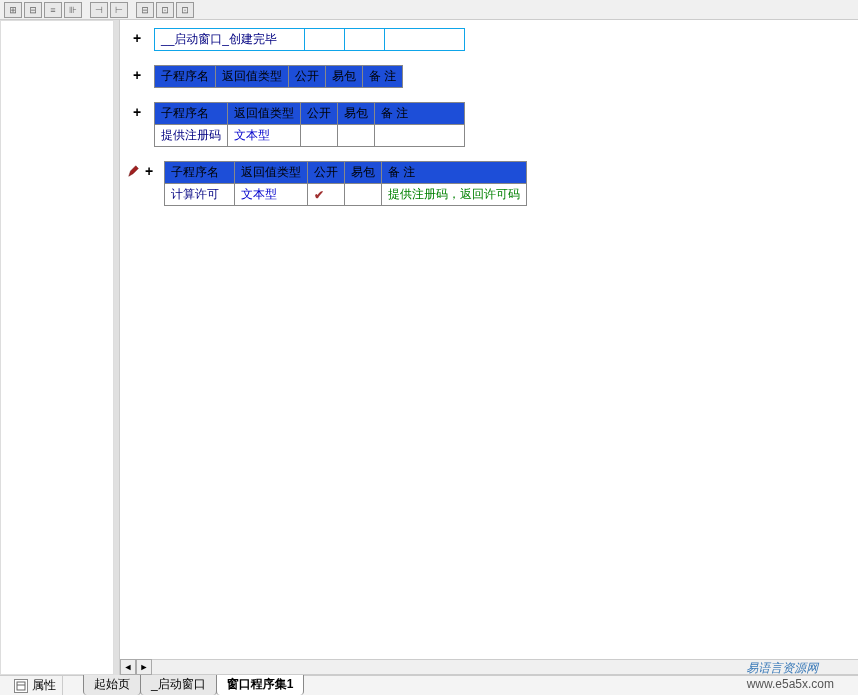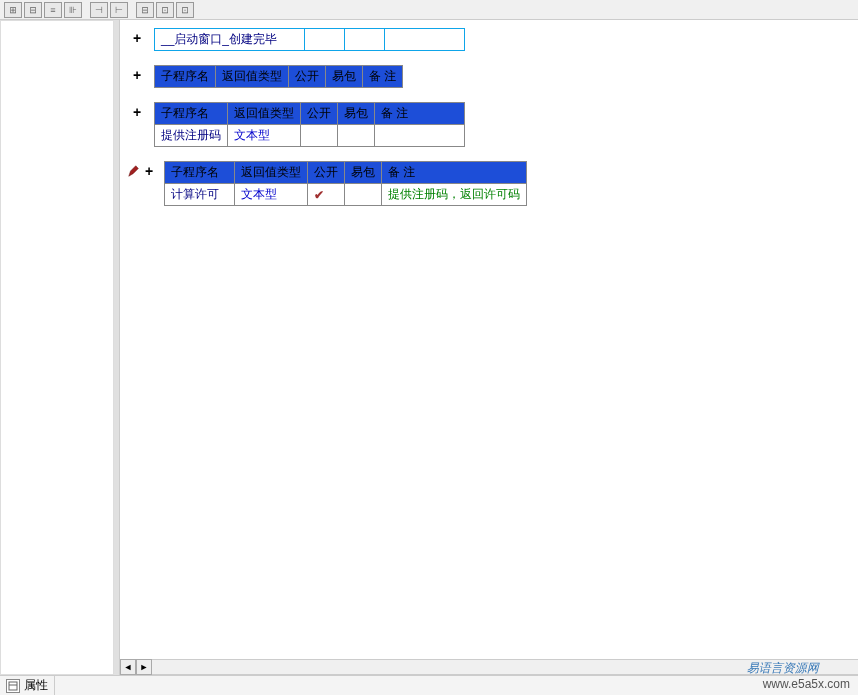--- a/index.html
+++ b/index.html
@@ -158,20 +158,21 @@
   background: #f0f0f0;
   border-top: 1px solid #ccc;
   border-bottom: 1px solid #ccc;
 }
 .bottom-bar {
   height: 20px;
   display: flex;
   align-items: center;
   border-top: 1px solid #ccc;
   background: #f4f4f4;
+  padding-left: 8px;
 }
 .prop-section {
   display: flex;
   align-items: center;
   padding: 0 6px;
   border-right: 1px solid #ccc;
   height: 100%;
 }
 .prop-icon {
   width: 14px;
@@ -198,23 +199,23 @@
   border-radius: 0 0 4px 4px;
   font-size: 12px;
   cursor: pointer;
 }
 .tab.active {
   background: #fff;
   font-weight: bold;
 }
 .watermark {
   position: absolute;
-  right: 8px;
+  right: 24px;
   bottom: 4px;
-  text-align: left;
+  text-align: center;
   font-size: 12px;
   pointer-events: none;
 }
 .watermark .line1 { color: #3a7ab8; font-family: KaiTi, serif; font-style: italic; }
 .watermark .line2 { color: #555; font-size: 12px; margin-left: 16px; }
 </style>
 </head>
 <body>
 
 <div class="toolbar">
@@ -337,18 +338,23 @@
 <div class="bottom-bar">
   <div class="prop-section">
     <span class="prop-icon">
       <svg width="10" height="10" viewBox="0 0 10 10">
           <rect x="1" y="1" width="8" height="8" fill="none" stroke="#666"></rect>
           <line x1="1" y1="4" x2="9" y2="4" stroke="#666"></line>
         </svg>
     </span>
     <span>属性</span>
   </div>
+  <div class="tabs">
+    <div class="tab">起始页</div>
+    <div class="tab">_启动窗口</div>
+    <div class="tab active">窗口程序集1</div>
+  </div>
 </div>
 
 <div class="watermark">
   <div class="line1">易语言资源网</div>
   <div class="line2">www.e5a5x.com</div>
 </div>
 
 </body></html>

